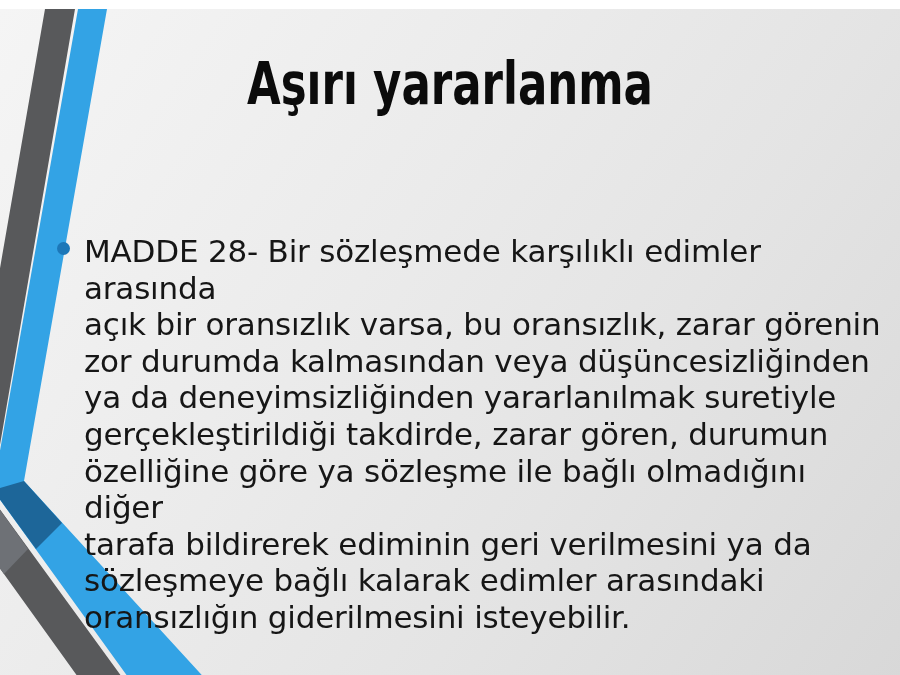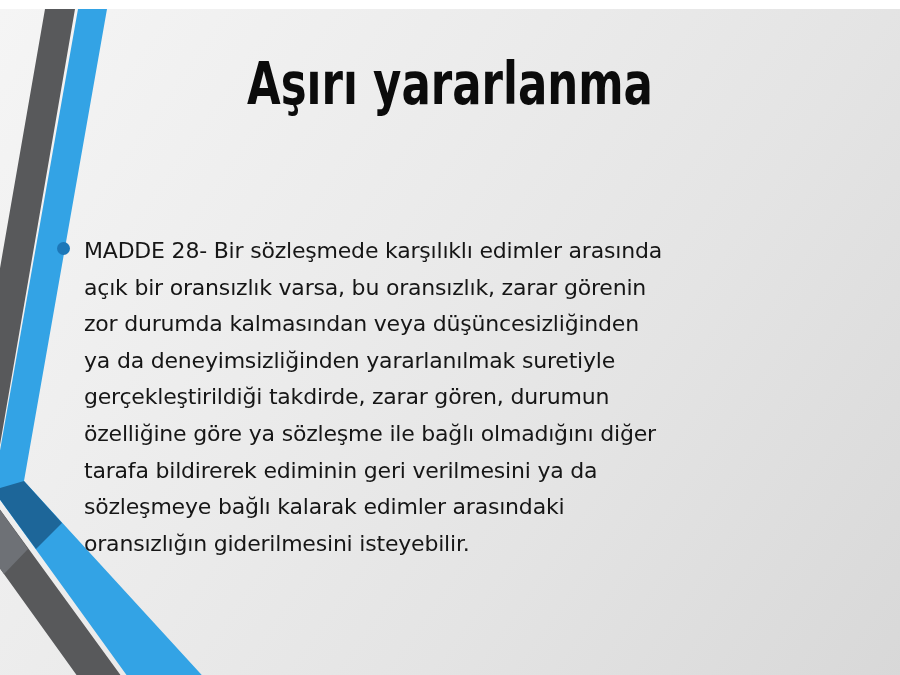--- a/index.html
+++ b/index.html
@@ -15,21 +15,21 @@
   .title{
     position:absolute;left:0;top:44px;width:900px;
     text-align:center;
     font-size:58px;font-weight:700;color:#0b0b0b;
     letter-spacing:0px;line-height:1.1;
     transform:scaleX(0.75);transform-origin:450px 0;
     white-space:nowrap;
   }
   .body-text{
     position:absolute;left:84px;top:224px;width:806px;
-    font-size:22px;line-height:36.6px;color:#161616;
+    font-size:31px;line-height:36.6px;color:#161616;
     white-space:pre-line;
     letter-spacing:-0.2px;
   }
 </style>
 </head>
 <body>
 
 <div class="slide">
 
   <svg class="deco" viewBox="0 0 900 675" aria-hidden="true">

